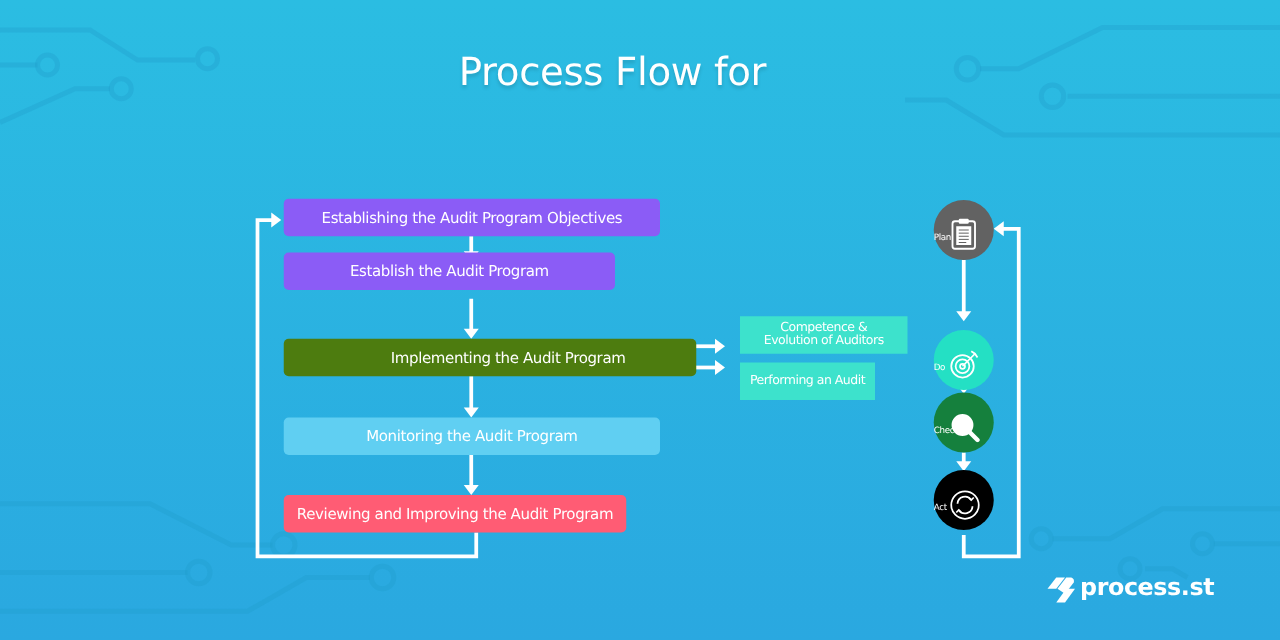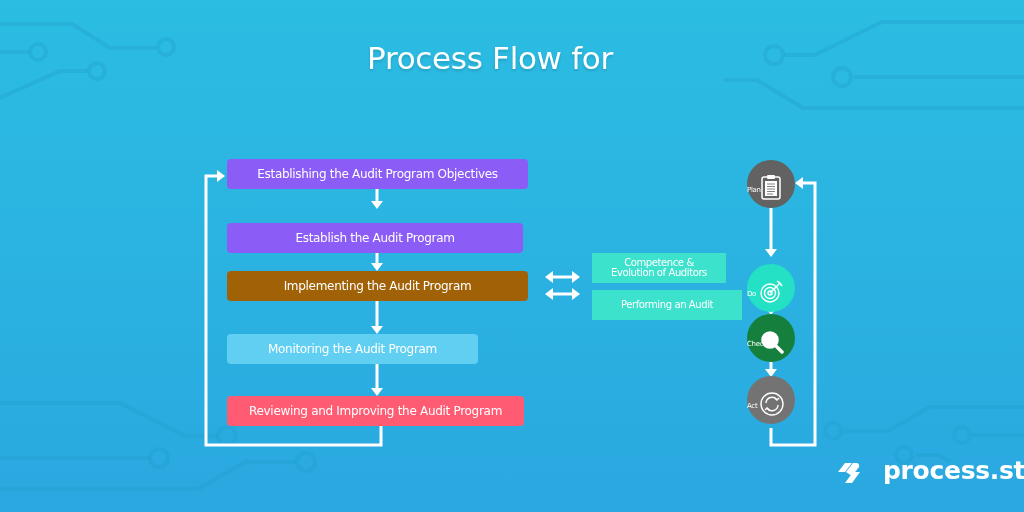--- a/index.html
+++ b/index.html
@@ -8,33 +8,33 @@
     font-family: "Liberation Sans", sans-serif; }
   .bg-circuit { position: absolute; left: 0; top: 0; }
   .title { position: absolute; left: 0; width: 980px; text-align: center; color: #fff;
     font-family: "DejaVu Sans", sans-serif; font-size: 31px; line-height: 44px; top: 36px;
     text-shadow: 0 2px 3px rgba(0,0,0,0.15); letter-spacing: -0.3px; }
   .title div { height: 44px; }
   .box { position: absolute; border-radius: 4px; color: #fff; font-size: 12px;
     display: flex; align-items: center; justify-content: center; text-align: center;
     letter-spacing: -0.3px; font-family: "DejaVu Sans", sans-serif; }
   .gray { background: #8b5cf6; text-align: center; }
-  .teal { background: #a16207; }
+  .teal { background: #4d7c0f; padding-left: 29px; }
   .light { background: #60cff2; }
   .red { background: #ff5c74; }
   .sidebox { position: absolute; border-radius: 0; background: #3de2cc; color: #fff;
     font-size: 10px; line-height: 10px; display: flex; align-items: center; justify-content: center;
     text-align: center; letter-spacing: -0.4px; font-family: "DejaVu Sans", sans-serif; }
   .circle { position: absolute; width: 48px; height: 48px; border-radius: 50%; color: #fff; }
   .circle .lbl { position: absolute; top: 6px; left: 0; width: 48px; text-align: left;
     font-size: 7px; font-family: "DejaVu Sans", sans-serif; letter-spacing: -0.3px; margin-top: 20px; }
   .circle svg { position: absolute; left: 12px; top: 14px; }
   .overlay { position: absolute; left: 0; top: 0; pointer-events: none; }
   .logo { position: absolute; left: 836px; top: 456px; display: flex; align-items: center; color: #fff; }
-  .logo-text { font-family: "DejaVu Sans", sans-serif; font-size: 25px; font-weight: bold; letter-spacing: -0.3px; margin-left: 19px; }
+  .logo-text { font-family: "DejaVu Sans", sans-serif; font-size: 19px; font-weight: bold; letter-spacing: -0.3px; margin-left: 0; }
 </style>
 </head>
 <body>
 
 <svg class="bg-circuit" width="1024" height="512" viewBox="0 0 1024 512">
   <g fill="none" stroke="#1f9fcc" stroke-opacity="0.35" stroke-width="4">
     <polyline points="0,24 72,24 110,48 156,48"></polyline>
     <circle cx="166" cy="47" r="8"></circle>
     <line x1="0" y1="52" x2="30" y2="52"></line>
     <circle cx="38" cy="52" r="8"></circle>
@@ -115,37 +115,37 @@
     <g>
       <polyline points="771,428 771,445 815,445 815,183 802,183" fill="none" stroke-width="3"></polyline>
       <polygon points="803,177 803,189 795,183" stroke="none"></polygon>
     </g>
   </g>
 </svg>
 
 <div class="box gray" style="left:227px;top:159px;width:301px;height:30px;">
   <span>Establishing the Audit Program Objectives</span>
 </div>
-<div class="box gray" style="left:227px;top:223px;width:296px;height:30px;">
+<div class="box gray" style="left:227px;top:202px;width:265px;height:30px;">
   <span>Establish the Audit Program</span>
 </div>
 <div class="box teal" style="left:227px;top:271px;width:301px;height:30px;">
   <span>Implementing the Audit Program</span>
 </div>
-<div class="box light" style="left:227px;top:334px;width:251px;height:30px;">
+<div class="box light" style="left:227px;top:334px;width:301px;height:30px;">
   <span>Monitoring the Audit Program</span>
 </div>
-<div class="box red" style="left:227px;top:396px;width:297px;height:30px;">
+<div class="box red" style="left:227px;top:396px;width:274px;height:30px;">
   <span>Reviewing and Improving the Audit Program</span>
 </div>
 
 <div class="sidebox" style="left:592px;top:253px;width:134px;height:30px;">
   <span style="width:110px;">Competence &amp; Evolution of Auditors</span>
 </div>
-<div class="sidebox" style="left:592px;top:290px;width:150px;height:30px;text-align:center;">
+<div class="sidebox" style="left:592px;top:290px;width:108px;height:30px;text-align:center;">
   <span>Performing an Audit</span>
 </div>
 
 <div class="circle" style="left:747px;top:160px;background:#626262;">
   <div class="lbl">Plan</div>
   <svg width="24" height="26" viewBox="0 0 24 26">
     <rect x="3" y="3" width="18" height="22" rx="2" fill="none" stroke="#fff" stroke-width="1.5"></rect>
     <rect x="8" y="1" width="8" height="4" rx="1" fill="#fff"></rect>
     <rect x="6" y="7" width="12" height="15" fill="#fff"></rect>
     <g stroke="#626262" stroke-width="0.8">
@@ -169,21 +169,21 @@
     </g>
   </svg>
 </div>
 <div class="circle" style="left:747px;top:314px;background:#15803d;">
   <div class="lbl">Check</div>
   <svg width="26" height="26" viewBox="0 0 26 26">
     <circle cx="11" cy="12" r="8" fill="#fff" stroke="#fff" stroke-width="1.5"></circle>
     <line x1="17" y1="18" x2="23" y2="24" stroke="#fff" stroke-width="3.5" stroke-linecap="round"></line>
   </svg>
 </div>
-<div class="circle" style="left:747px;top:376px;background:#737373;">
+<div class="circle" style="left:747px;top:376px;background:#000000;">
   <div class="lbl">Act</div>
   <svg width="26" height="26" viewBox="0 0 26 26">
     <g fill="none" stroke="#fff" stroke-width="1.4">
       <circle cx="13" cy="14" r="11"></circle>
       <path d="M7,13 A6,6 0 0 1 18,10"></path>
       <path d="M19,15 A6,6 0 0 1 8,18"></path>
       <polyline points="16,8 18,10 20,8"></polyline>
       <polyline points="10,20 8,18 6,20"></polyline>
     </g>
   </svg>

